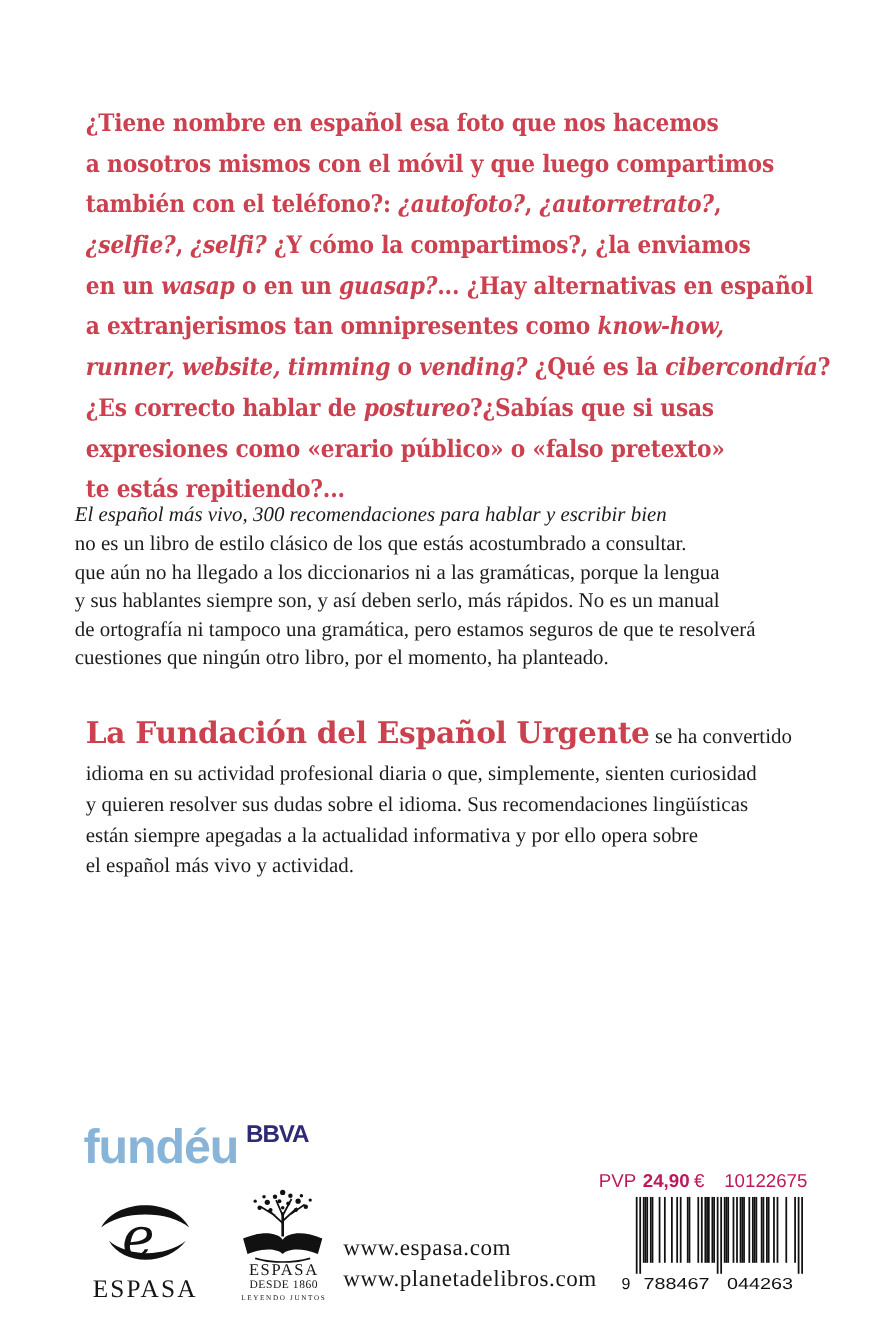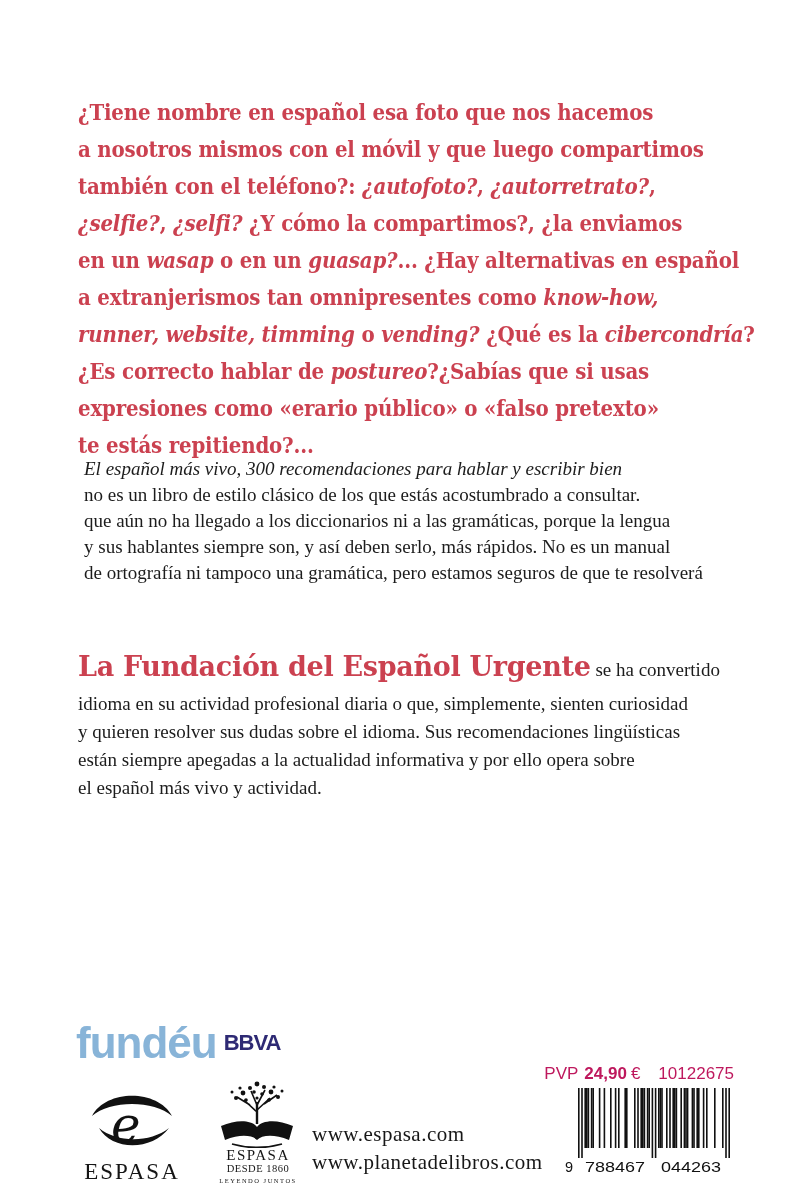--- a/index.html
+++ b/index.html
@@ -6,36 +6,36 @@
   .page{position:relative;width:792px;height:1200px;background:#ffffff;overflow:hidden;
         font-family:"Liberation Serif",serif;margin-top:24px;}
 
   
   .headline{position:absolute;left:78px;top:70px;transform:scaleX(.9);transform-origin:0 0;
             font-family:"DejaVu Serif",serif;font-weight:700;font-size:22px;
             color:var(--accent-red,#cb4150);white-space:nowrap;letter-spacing:-.2px;}
   .headline .tline{line-height:37px;height:37px;}
 
   
-  .intro{position:absolute;left:84px;top:432px;font-size:19px;color:var(--text-black,#1c1c1c);
+  .intro{position:absolute;left:68px;top:432px;font-size:19px;color:var(--text-black,#1c1c1c);
          white-space:nowrap;}
   .intro .tline{line-height:26px;height:26px;}
 
   
   .about{position:absolute;left:78px;top:624px;font-size:19px;color:var(--text-black,#1c1c1c);
          white-space:nowrap;}
   .about .tline{line-height:28px;height:28px;}
   .about .tline:first-child{line-height:38px;height:42px;}
   .lead{font-family:"DejaVu Serif",serif;font-weight:700;font-size:27px;
         color:var(--accent-red,#cb4150);letter-spacing:-.3px;}
 
   .it{font-style:italic;}
 
   
-  .fundeu{position:absolute;left:76px;top:994px;display:flex;align-items:center;
+  .fundeu{position:absolute;left:76px;top:994px;display:flex;align-items:flex-start;
           font-family:"Liberation Sans",sans-serif;}
   .fundeu .word{font-size:44px;font-weight:700;color:var(--fundeu-blue,#88b4d8);letter-spacing:-1px;}
   .fundeu .partner{font-size:22px;font-weight:700;color:var(--bbva-navy,#2e2a74);
                    margin-left:7px;letter-spacing:-1px;}
 
   
   .espasa-logo{position:absolute;left:76px;top:1062px;width:112px;text-align:center;}
   .espasa-logo .name{font-size:23px;letter-spacing:2px;color:#151515;margin-top:1px;}
 
   
@@ -76,20 +76,21 @@
       <div class="tline"><span>expresiones como «erario público» o «falso pretexto»</span></div>
       <div class="tline"><span>te estás repitiendo?...</span></div>
     </div>
 
   <div class="intro">
       <div class="tline"><span class="it">El español más vivo, 300 recomendaciones para hablar y escribir bien</span></div>
       <div class="tline"><span>no es un libro de estilo clásico de los que estás acostumbrado a consultar.</span></div>
       <div class="tline"><span>que aún no ha llegado a los diccionarios ni a las gramáticas, porque la lengua</span></div>
       <div class="tline"><span>y sus hablantes siempre son, y así deben serlo, más rápidos. No es un manual</span></div>
       <div class="tline"><span>de ortografía ni tampoco una gramática, pero estamos seguros de que te resolverá</span></div>
+      <div class="tline"><span>cuestiones que ningún otro libro, por el momento, ha planteado.</span></div>
     </div>
 
   <div class="about">
       <div class="tline"><span class="lead">La Fundación del Español Urgente</span><span> se ha convertido</span></div>
       <div class="tline"><span>idioma en su actividad profesional diaria o que, simplemente, sienten curiosidad</span></div>
       <div class="tline"><span>y quieren resolver sus dudas sobre el idioma. Sus recomendaciones lingüísticas</span></div>
       <div class="tline"><span>están siempre apegadas a la actualidad informativa y por ello opera sobre</span></div>
       <div class="tline"><span>el español más vivo y actividad.</span></div>
     </div>
 

